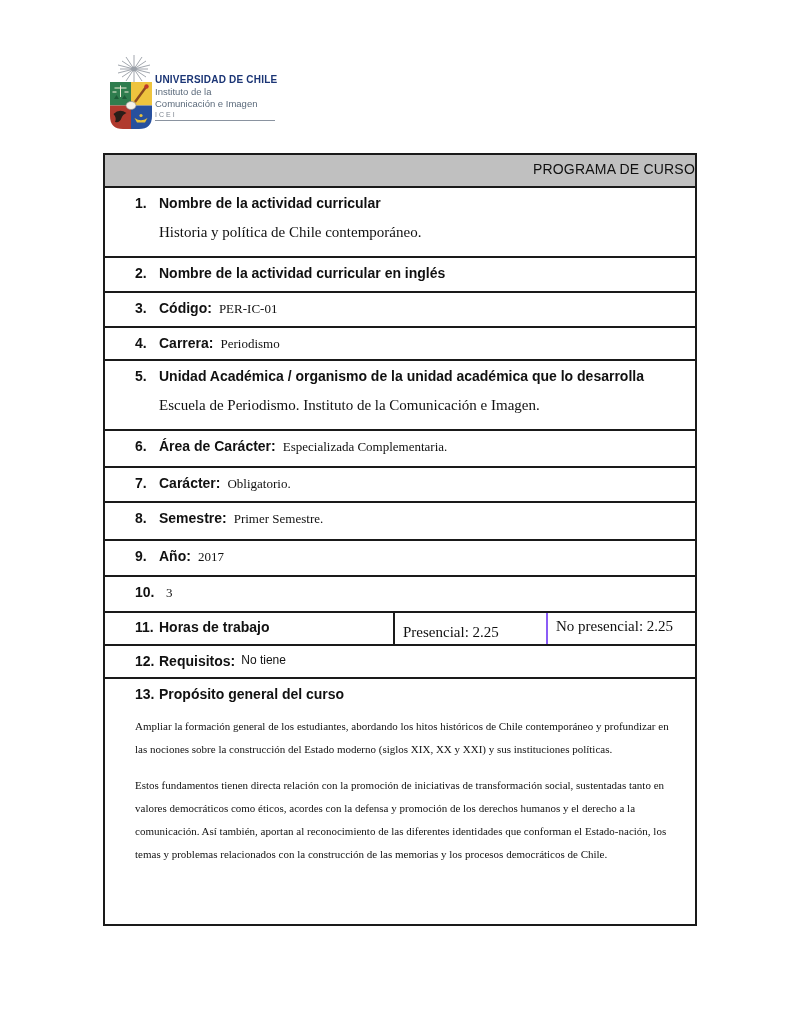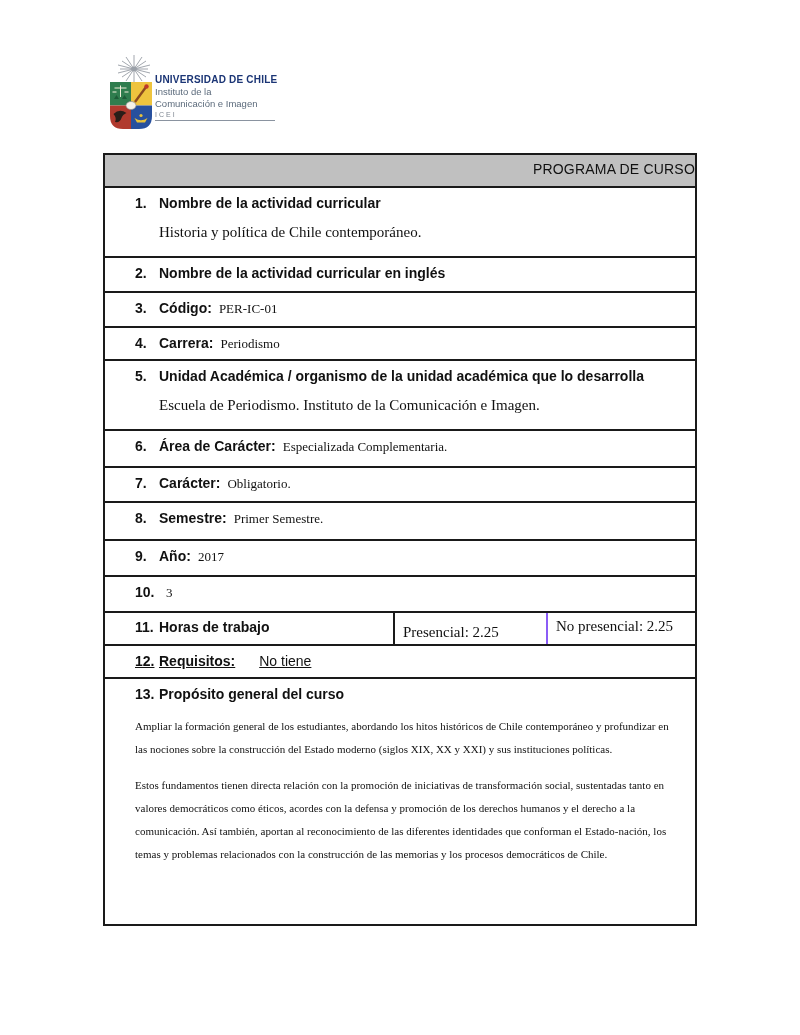--- a/index.html
+++ b/index.html
@@ -45,37 +45,37 @@
   }
   .label-line { display: flex; padding: 7px 8px 0 30px; }
   .num {
     font-weight: bold; font-size: 14px; flex: 0 0 24px; white-space: nowrap;
   }
   .lbl { font-weight: bold; font-size: 14px; }
   .val-inline {
     font-family: Liberation Serif, serif;
     font-size: 13px; font-weight: normal; margin-left: 7px; position: relative; top: 1px;
   }
-  .val-inline-sans { font-weight: normal; font-size: 14px; margin-left: 24px; }
+  .val-inline-sans { font-weight: normal; font-size: 12px; margin-left: 6px; }
   .content-line {
     font-family: "Liberation Serif", "DejaVu Serif", serif;
     font-size: 15px; padding: 13px 10px 0 54px;
   }
   .r1  { height: 70px; }
   .r2  { height: 35px; }
   .r3  { height: 35px; }
   .r4  { height: 33px; }
   .r5  { height: 70px; }
   .r6  { height: 37px; }
   .r7  { height: 35px; }
   .r8  { height: 38px; }
   .r9  { height: 36px; }
   .r10 { height: 36px; }
   .r11 { height: 33px; display: flex; }
-  .r12 { height: 33px; text-decoration: underline; }
+  .r12 { height: 33px; }
   .r13 { height: 245px; }
 
   .r11 .c1 { flex: 0 0 288px; }
   .r11 .c1 .label-line { padding-top: 6px; }
   .r11 .c2 {
     flex: 0 0 153px; border-left: 2px solid #1a1a1a;
     font-family: "Liberation Serif", "DejaVu Serif", serif;
     font-size: 15px; padding: 11px 6px 0 8px;
   }
   .r11 .c3 {

